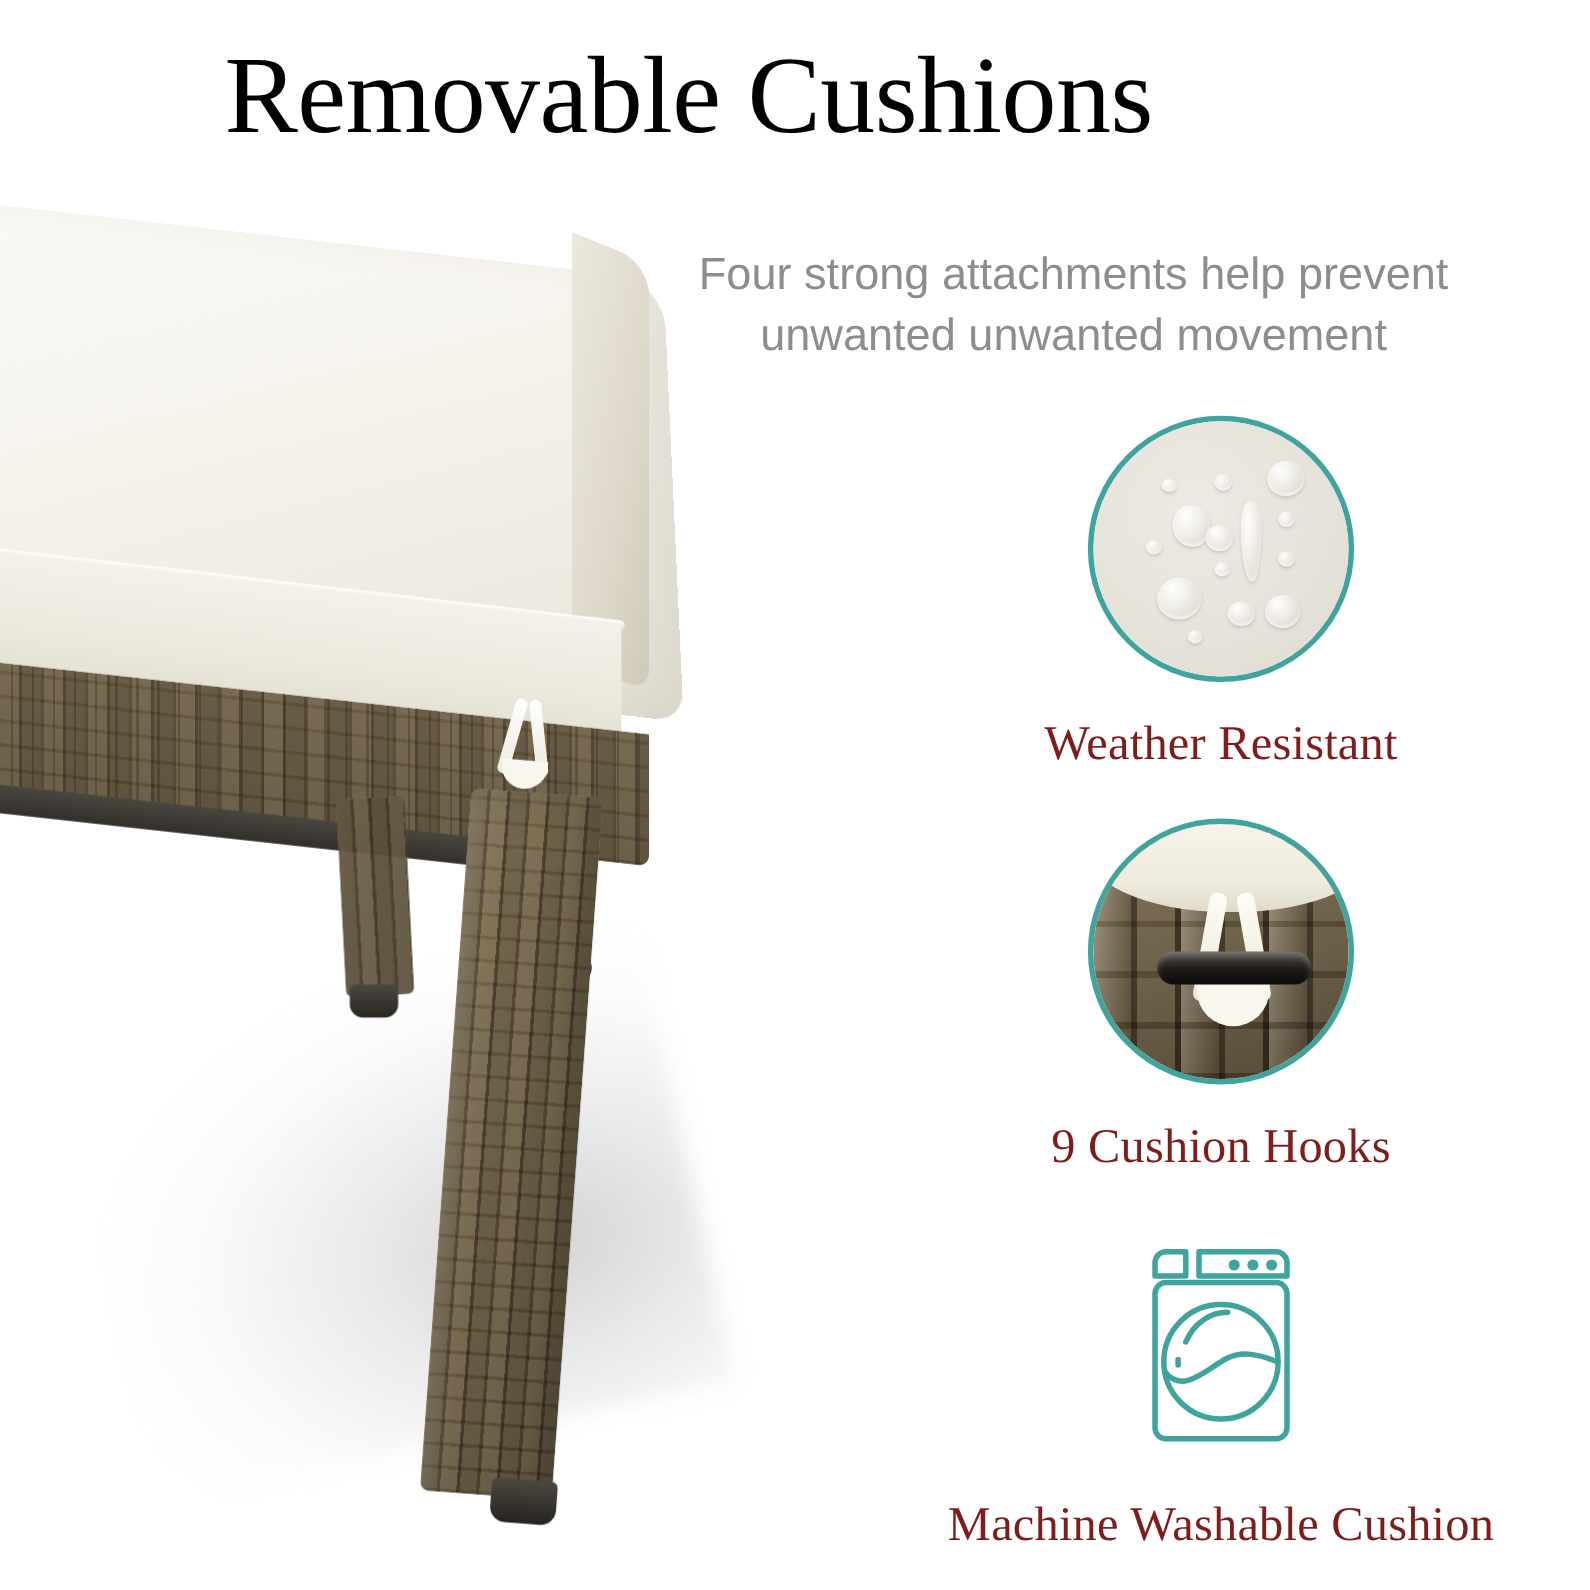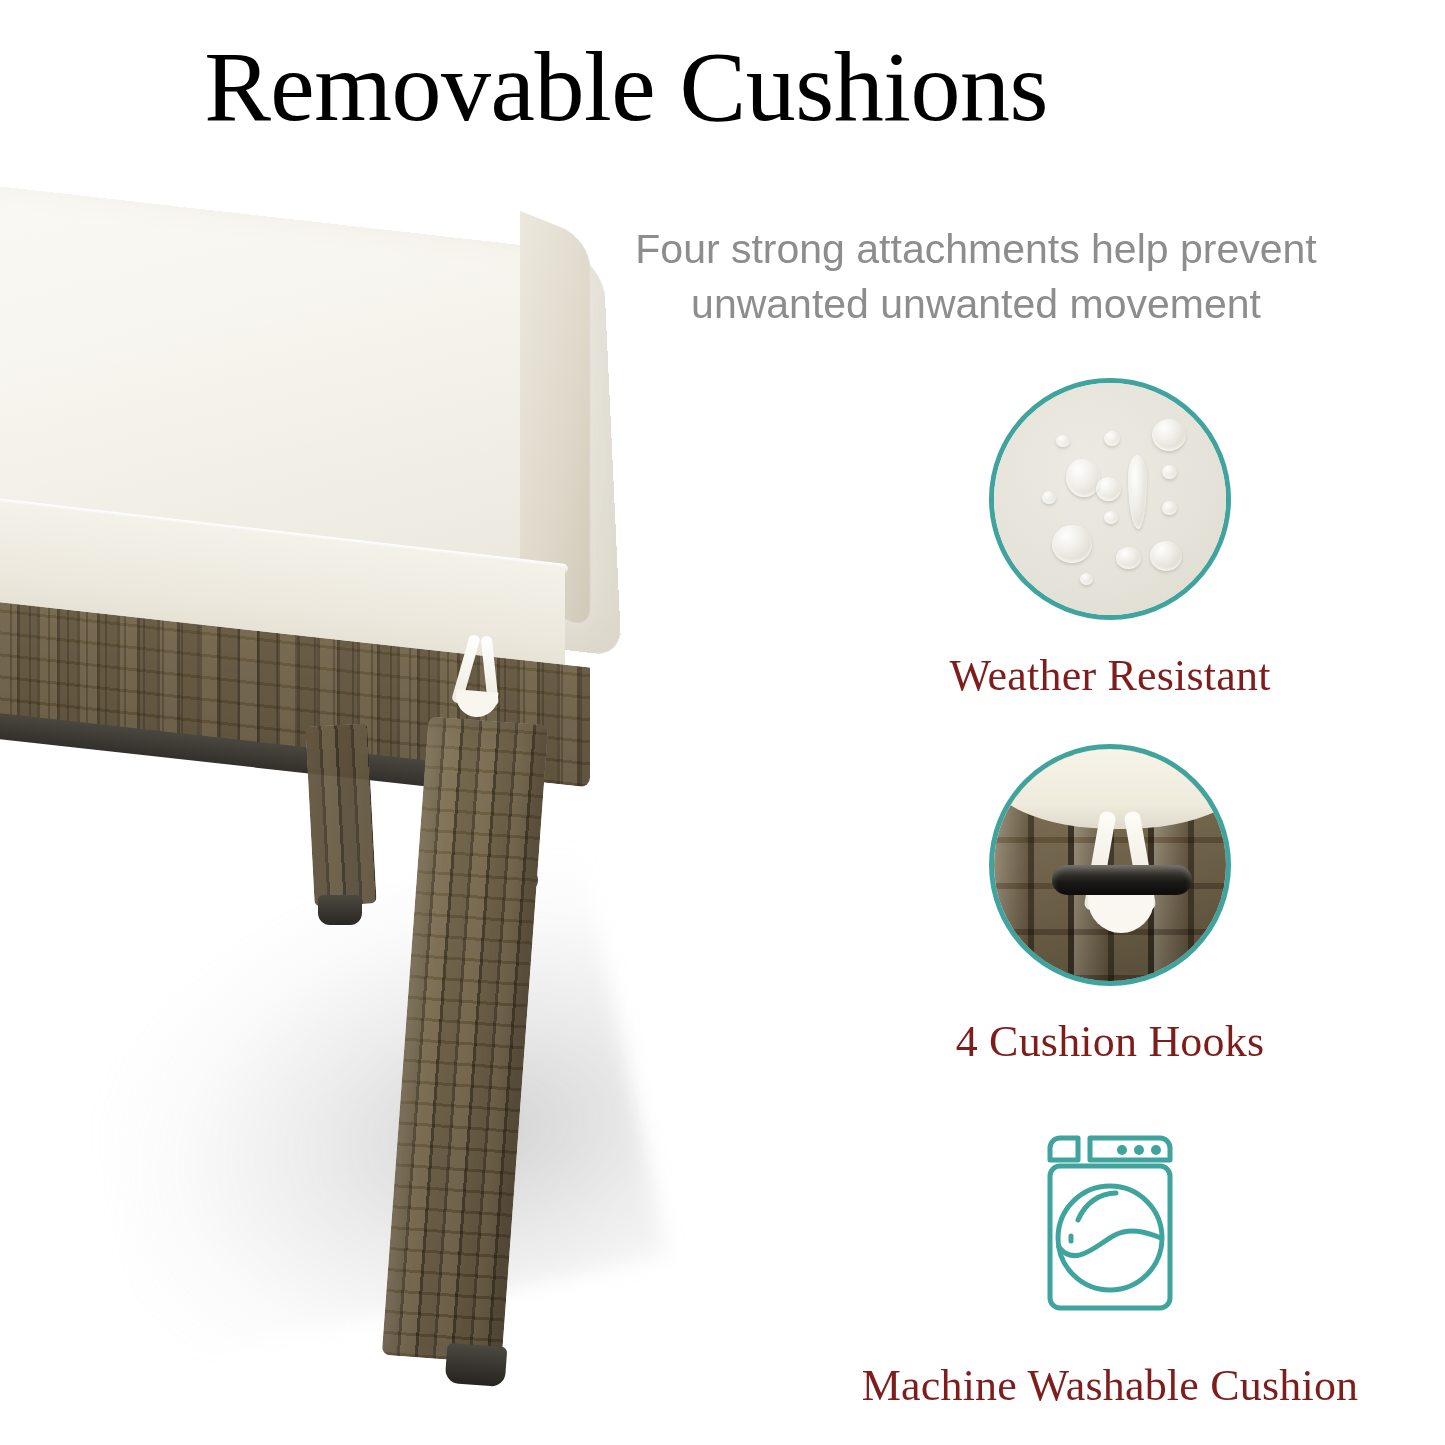--- a/index.html
+++ b/index.html
@@ -386,21 +386,21 @@
     <div class="circle-photo">
       <div class="wicker-close"></div>
       <div class="cushion-edge-close"></div>
       <div class="strap-close">
         <div class="b-l"></div>
         <div class="b-r"></div>
         <div class="b-loop"></div>
       </div>
       <div class="toggle-close"></div>
     </div>
-    <div class="feature-caption">4 Cushion Hooks</div>
+    <div class="feature-caption">9 Cushion Hooks</div>
   </div>
 
   <div class="feature" style="top:1118px;">
     <div class="icon-holder">
       <svg width="140" height="196" viewBox="0 0 140 196">
         <g fill="none" stroke="#3FA49E" stroke-width="5" stroke-linecap="round" stroke-linejoin="round">
 
           <path d="M10 28 a10 10 0 0 1 10 -10 h18 v22 h-28 z"></path>
 
           <path d="M50 18 h70 a10 10 0 0 1 10 10 v12 h-80 z"></path>

